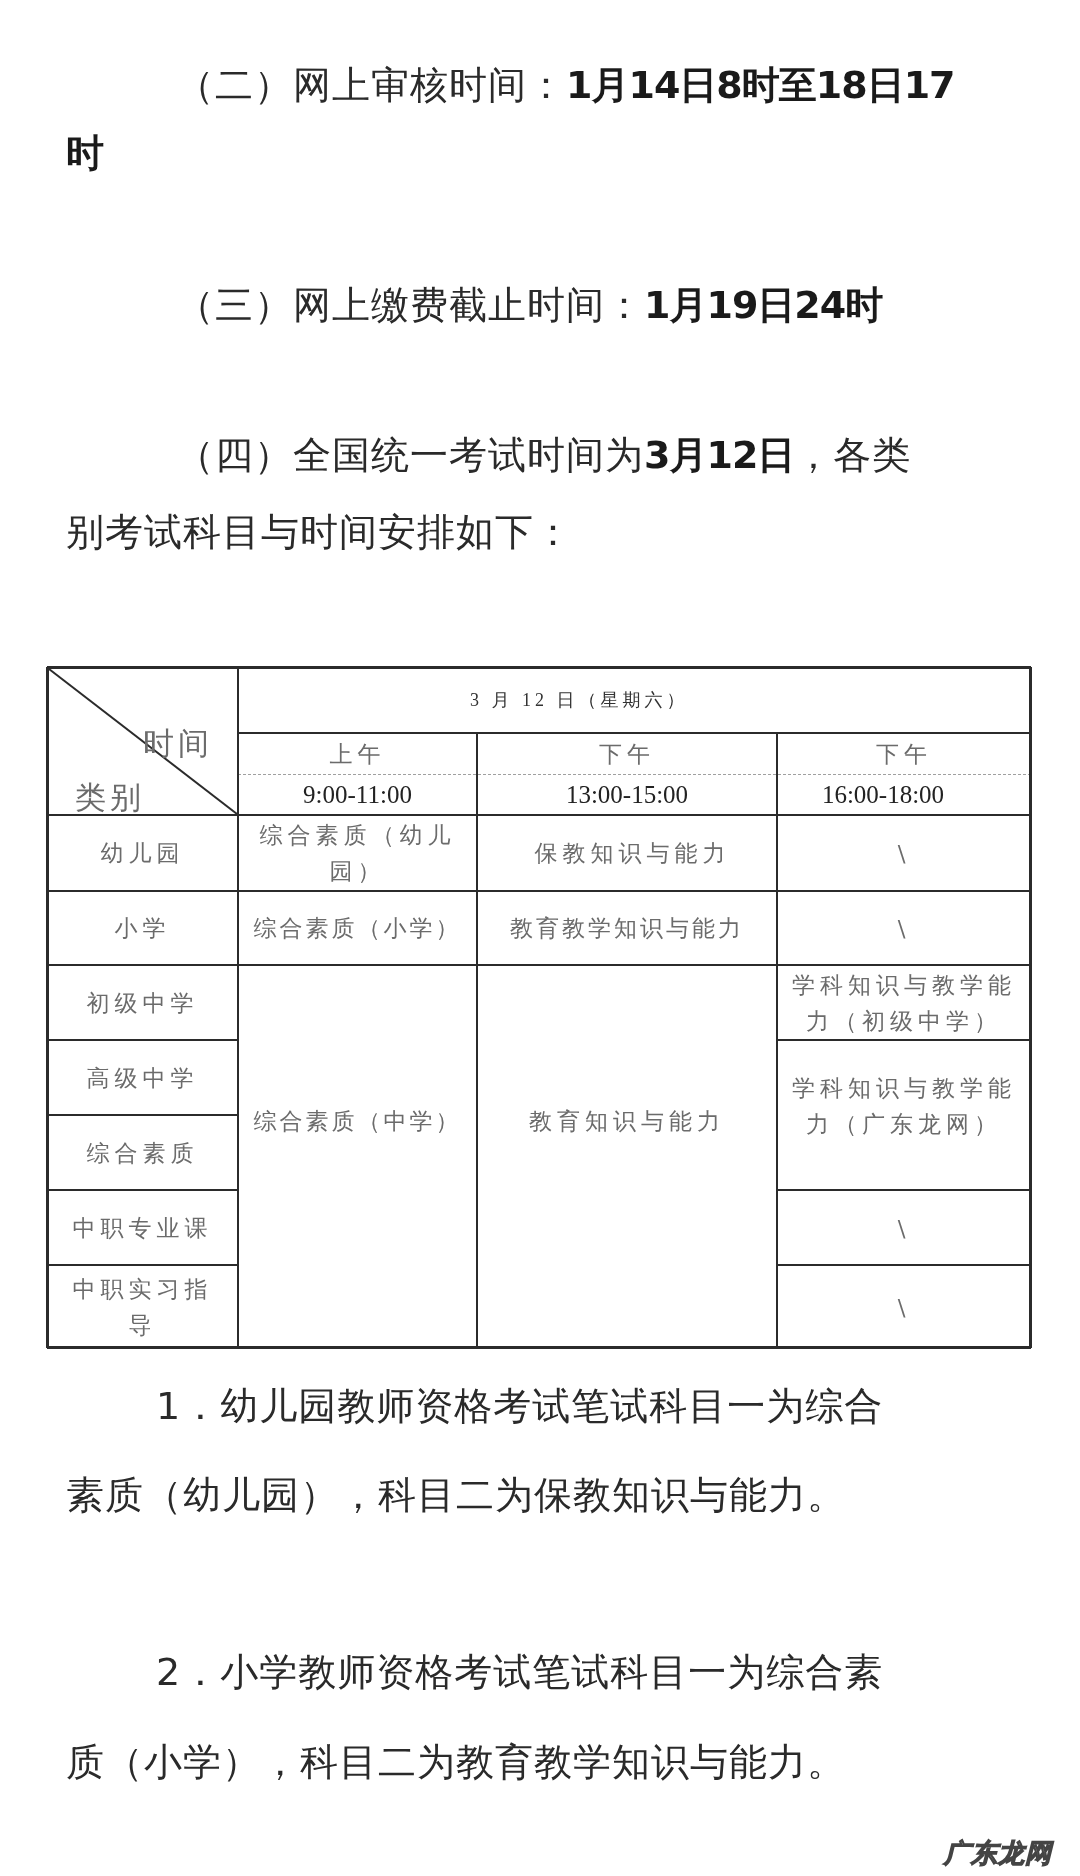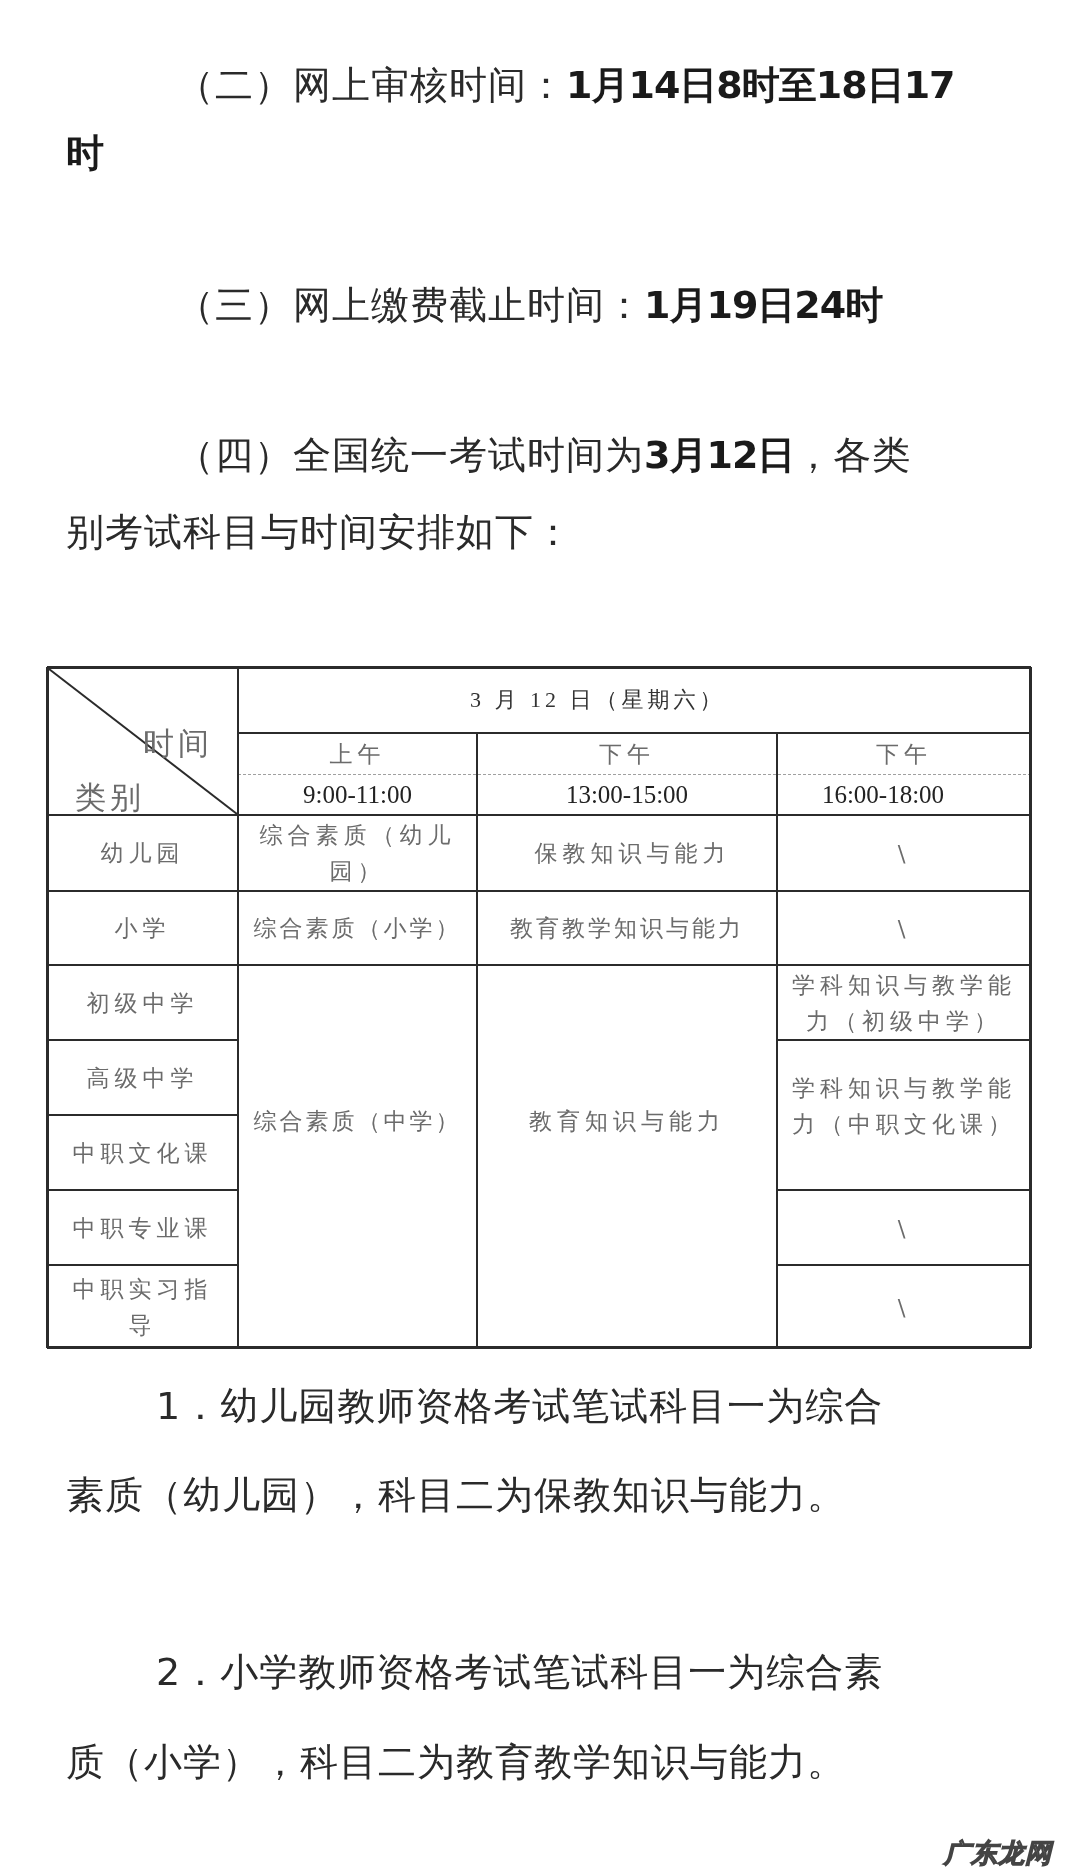--- a/index.html
+++ b/index.html
@@ -71,21 +71,21 @@
     }
     .time-num {
       font-family: "Liberation Serif", "DejaVu Serif", serif;
       color: #222222;
       font-size: 25px;
       letter-spacing: 0;
     }
     .date-head {
       font-family: "Liberation Serif", "DejaVu Serif", serif;
       color: #333333;
-      font-size: 22px;
+      font-size: 18px;
       letter-spacing: 4px;
     }
     .diag-label {
       position: absolute;
       font-family: "DejaVu Serif", "Liberation Serif", serif;
       font-size: 31px;
       color: #6b6b6b;
       letter-spacing: 4px;
     }
     .watermark {
@@ -138,37 +138,37 @@
   <div class="cell" style="left:430px; top:66px; width:300px; height:41px;">下午</div>
   <div class="cell time-num" style="left:430px; top:107px; width:300px; height:41px;">13:00-15:00</div>
   <div class="cell" style="left:730px; top:66px; width:254px; height:41px;">下午</div>
   <div class="cell time-num" style="left:730px; top:107px; width:212px; height:41px;">16:00-18:00</div>
   <div class="dash" style="left:191px; top:107px; width:793px;"></div>
 
   <div class="cell" style="left:0; top:148px; width:191px; height:76px;">幼儿园</div>
   <div class="cell" style="left:0; top:224px; width:191px; height:74px;">小学</div>
   <div class="cell" style="left:0; top:298px; width:191px; height:75px;">初级中学</div>
   <div class="cell" style="left:0; top:373px; width:191px; height:75px;">高级中学</div>
-  <div class="cell" style="left:0; top:448px; width:191px; height:75px;">中职文化课</div>
+  <div class="cell" style="left:0; top:448px; width:191px; height:75px;">综合素质</div>
   <div class="cell" style="left:0; top:523px; width:191px; height:75px;">中职专业课</div>
   <div class="cell" style="left:0; top:598px; width:191px; height:83px; padding:0 18px;">中职实习指导</div>
 
   <div class="cell" style="left:191px; top:148px; width:239px; height:76px; padding:0 16px;">综合素质（幼儿园）</div>
   <div class="cell" style="left:430px; top:148px; width:300px; height:76px;padding-left:19px;">保教知识与能力</div>
   <div class="cell" style="left:730px; top:148px; width:254px; height:76px;">\</div>
 
   <div class="cell" style="left:191px; top:224px; width:239px; height:74px; letter-spacing:3px;">综合素质（小学）</div>
   <div class="cell" style="left:430px; top:224px; width:300px; height:74px; letter-spacing:3px;">教育教学知识与能力</div>
   <div class="cell" style="left:730px; top:224px; width:254px; height:74px;">\</div>
 
   <div class="cell" style="left:191px; top:298px; width:239px; height:383px; letter-spacing:3px; align-items:flex-start; padding-top:138px;">综合素质（中学）</div>
   <div class="cell" style="left:430px; top:298px; width:300px; height:383px; align-items:flex-start; padding-top:138px;">教育知识与能力</div>
 
   <div class="cell" style="left:730px; top:298px; width:254px; height:75px; padding:4px 14px;">学科知识与教学能力（初级中学）</div>
-  <div class="cell" style="left:730px; top:373px; width:254px; height:150px; padding:0 14px; align-items:flex-start; padding-top:30px;">学科知识与教学能力（中职文化课）</div>
+  <div class="cell" style="left:730px; top:373px; width:254px; height:150px; padding:0 14px; align-items:flex-start; padding-top:30px;">学科知识与教学能力（广东龙网）</div>
   <div class="cell" style="left:730px; top:523px; width:254px; height:75px;">\</div>
   <div class="cell" style="left:730px; top:598px; width:254px; height:83px;">\</div>
 
   <div class="hline outer-h" style="left:0; top:-1px; width:984px;"></div>
   <div class="hline outer-h" style="left:0; top:679px; width:984px;"></div>
   <div class="vline outer-v" style="left:-1px; top:0; height:681px;"></div>
   <div class="vline outer-v" style="left:982px; top:0; height:681px;"></div>
 
   <div class="vline" style="left:190px; top:0; height:681px;"></div>
   <div class="vline" style="left:429px; top:66px; height:615px;"></div>

